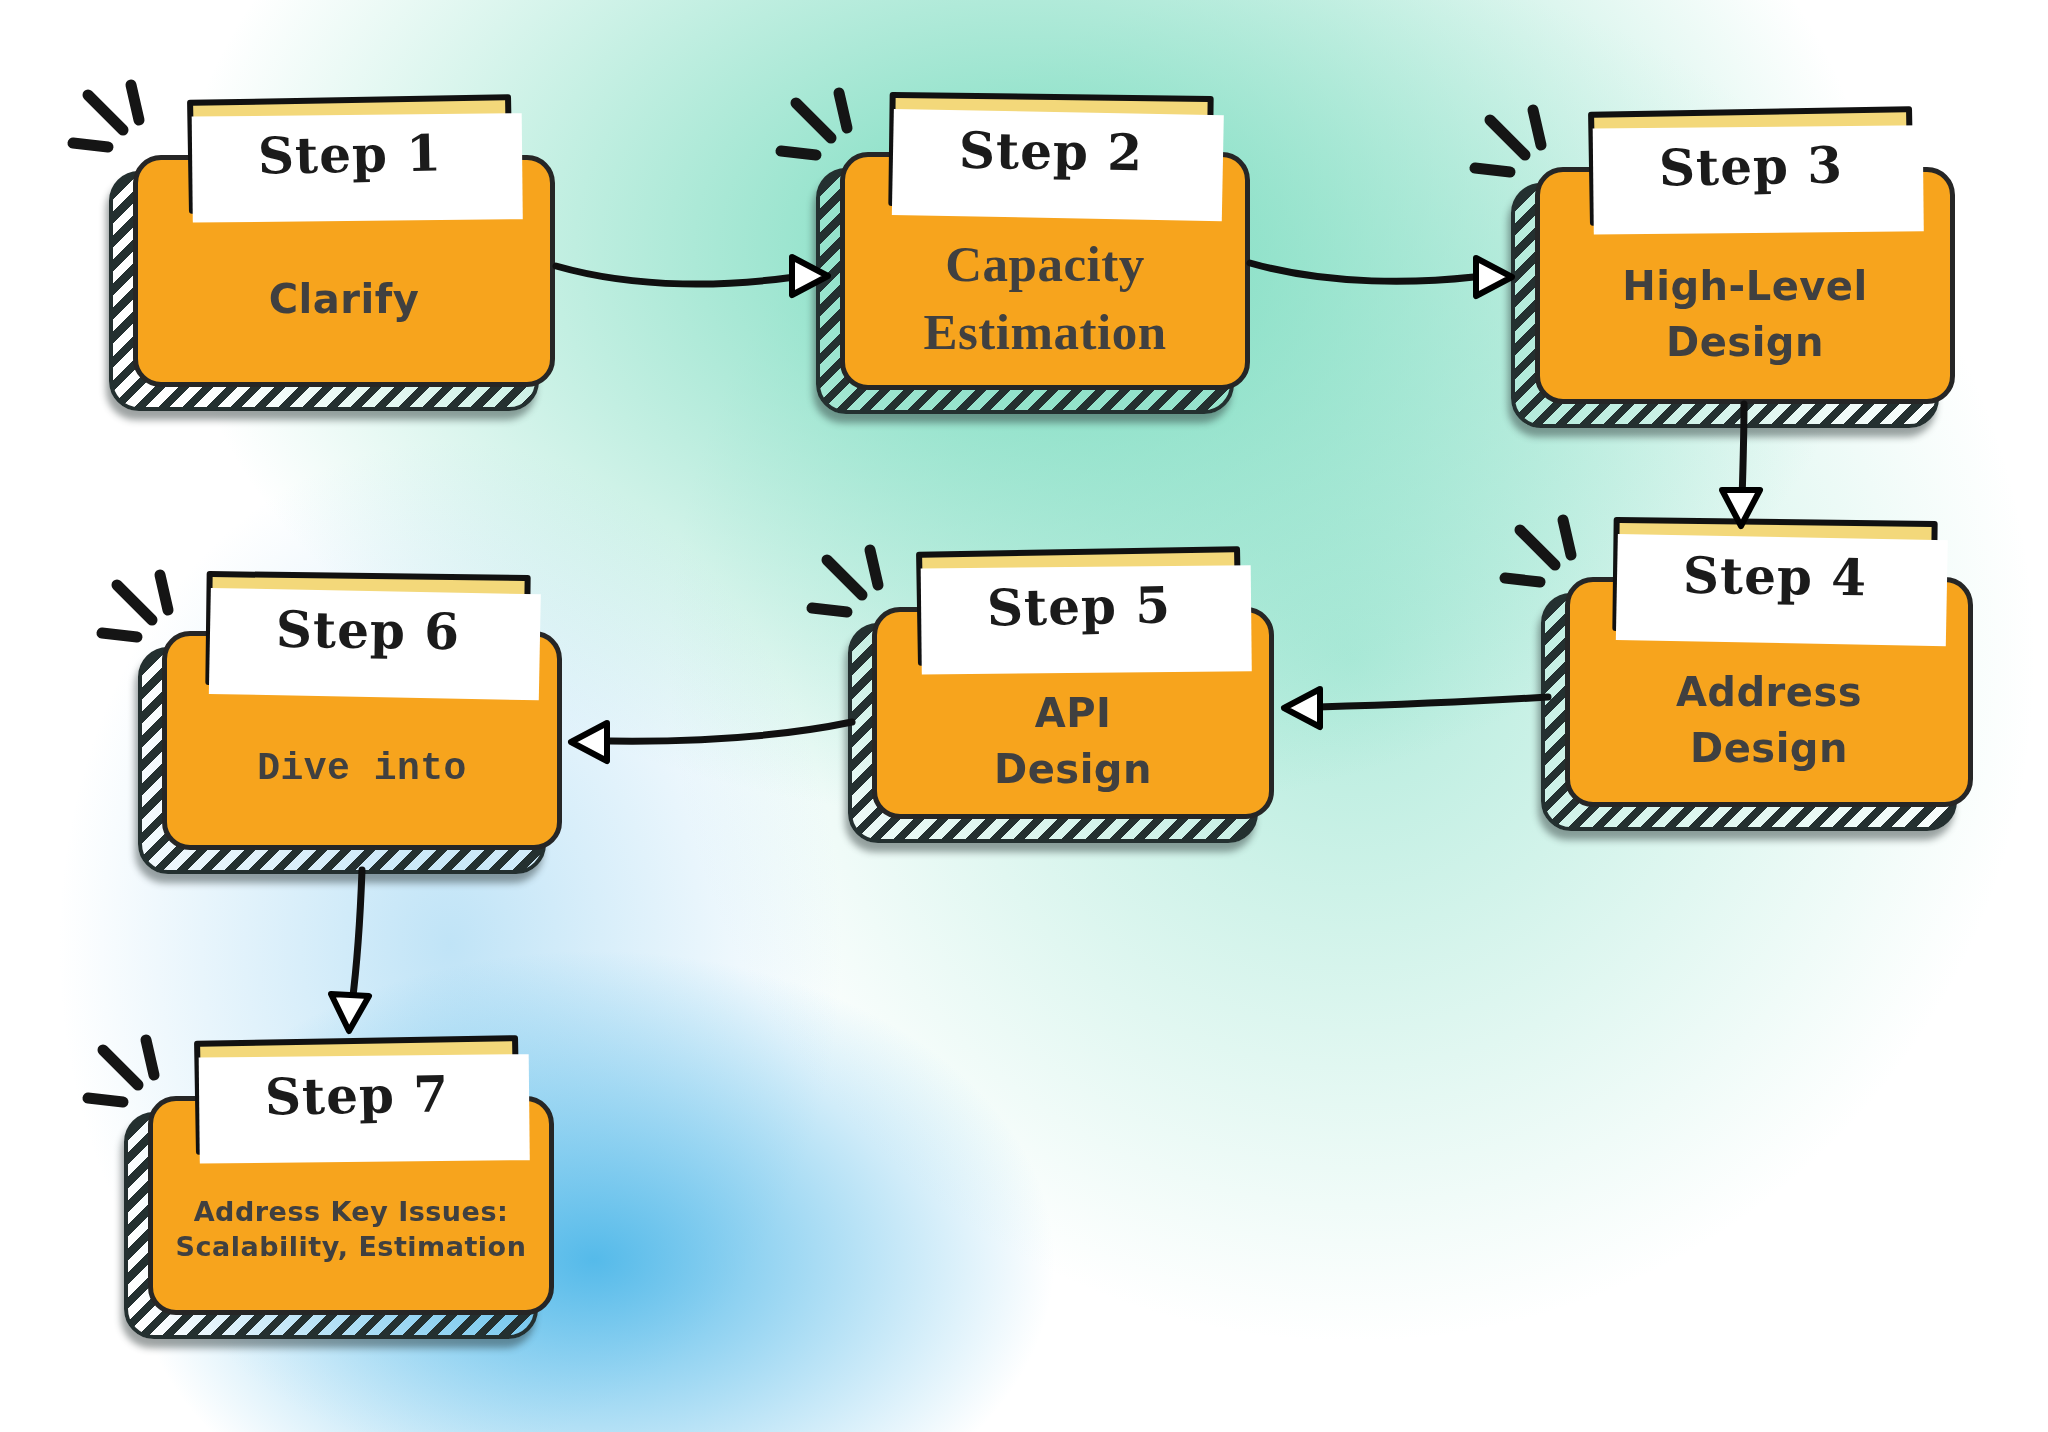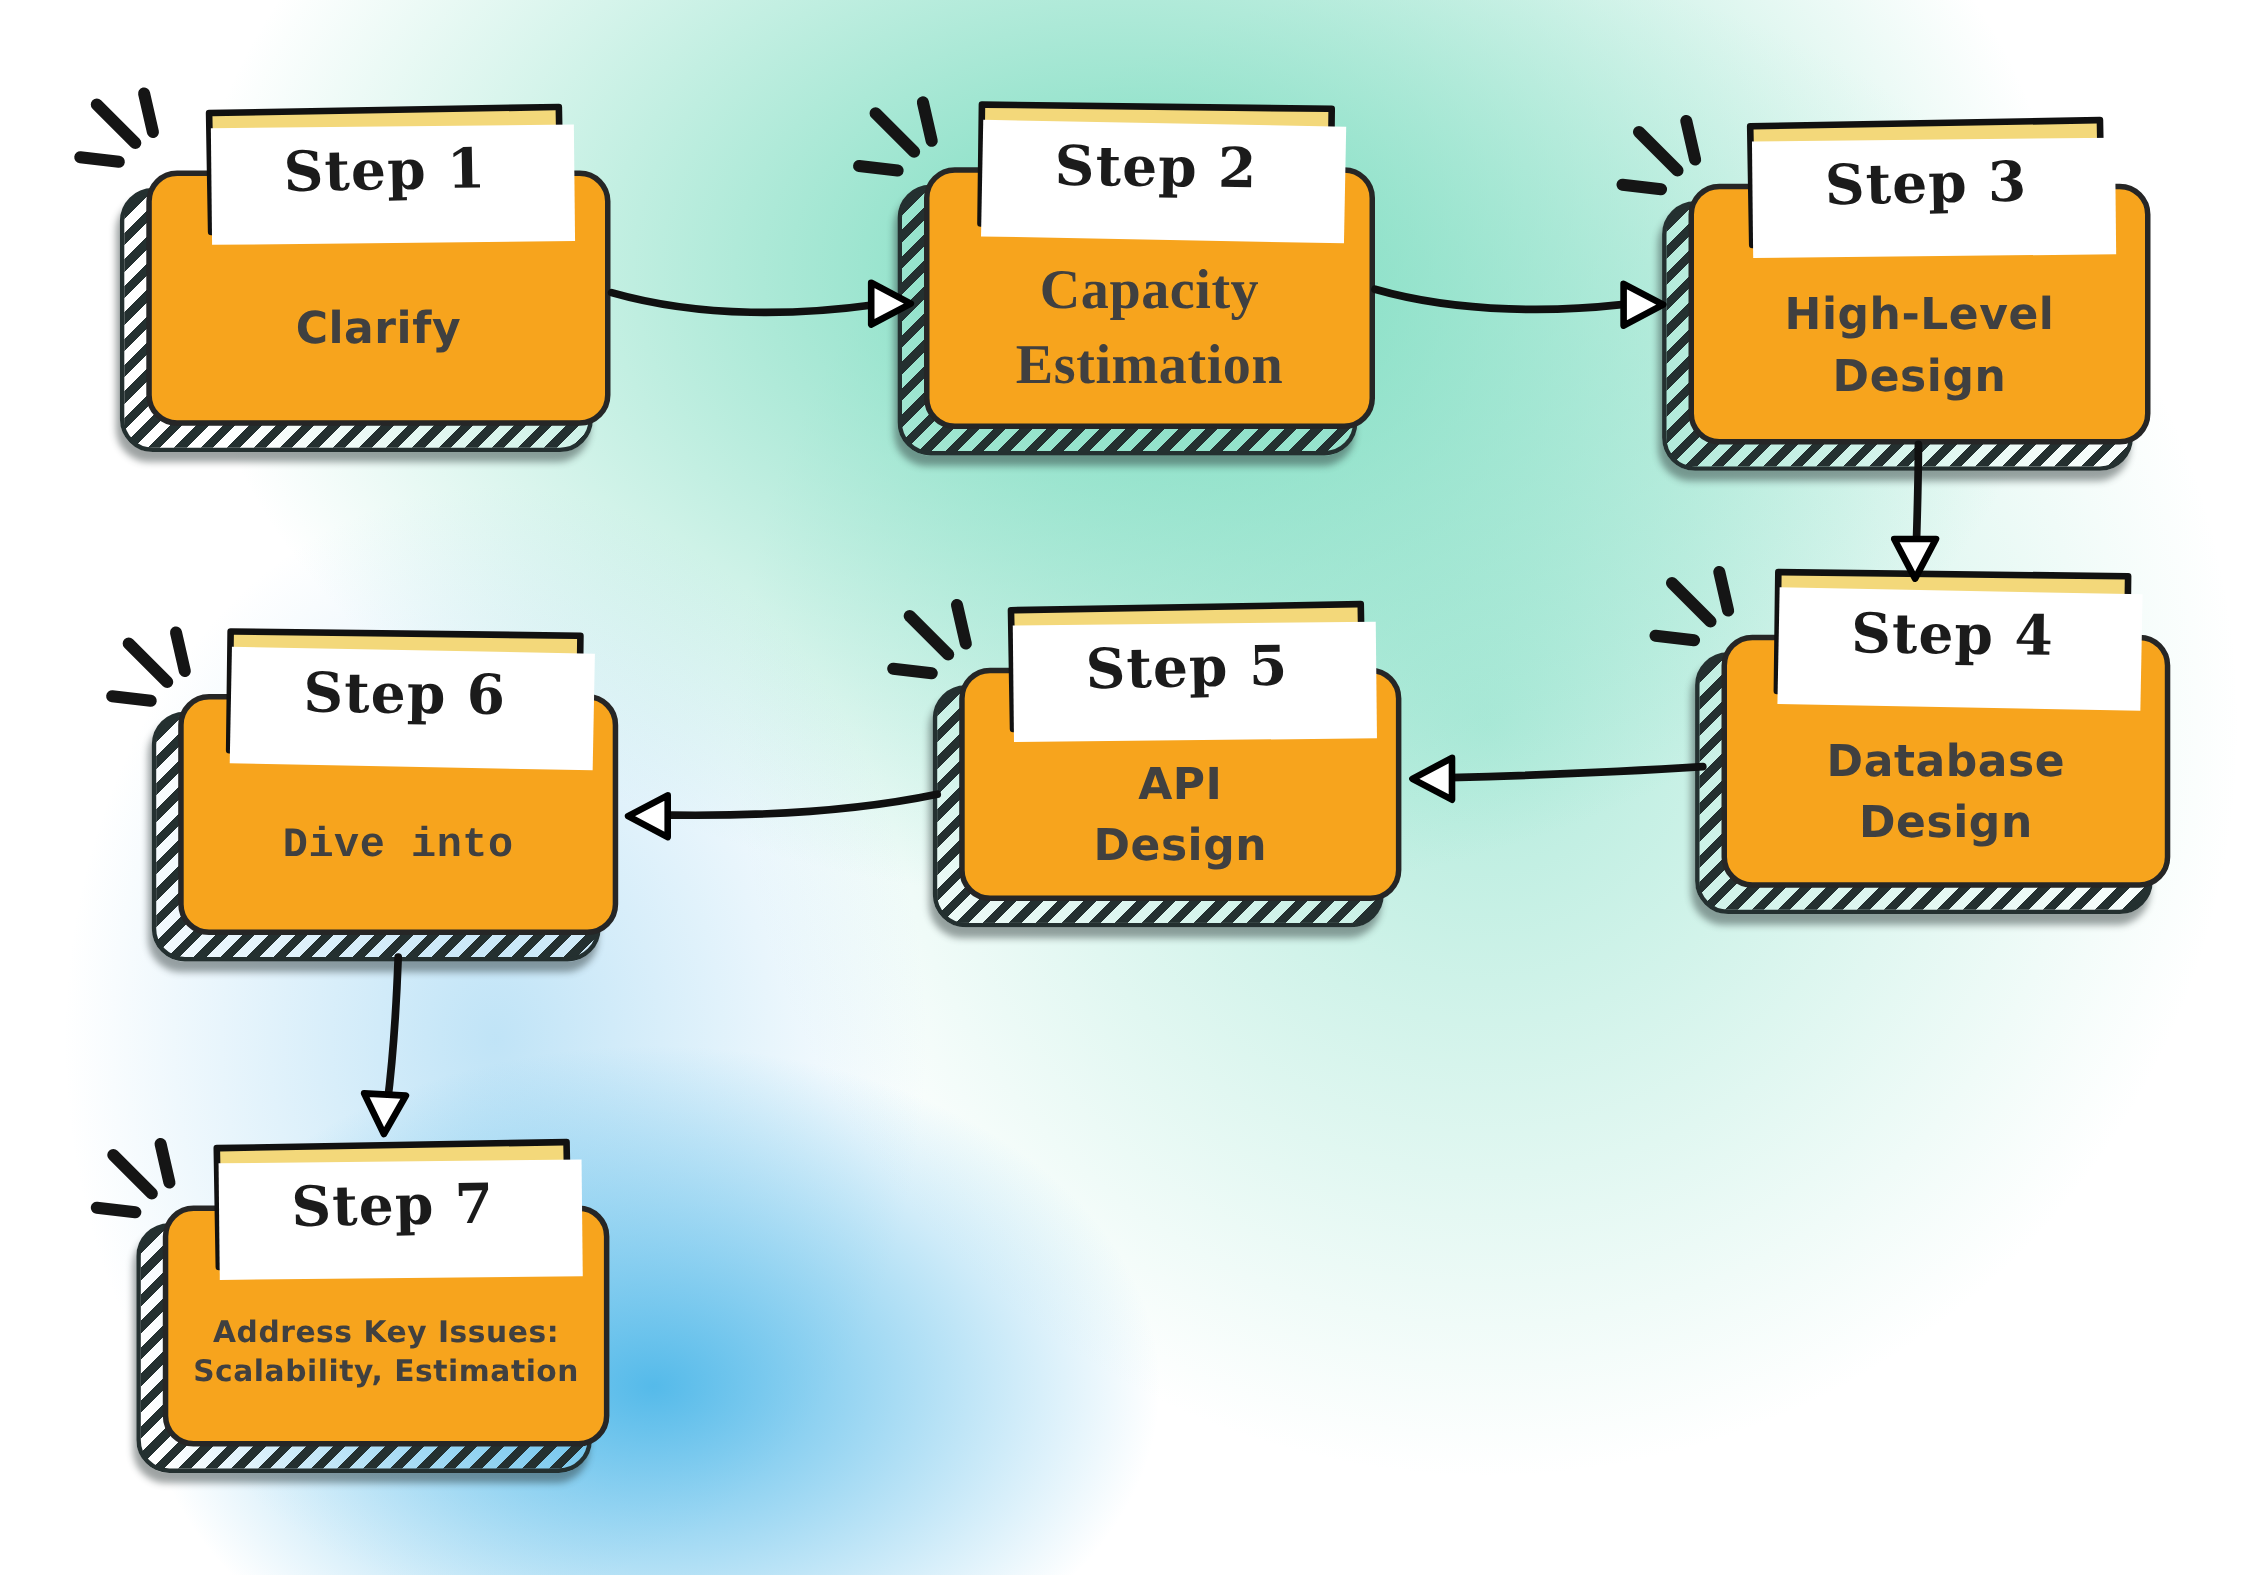--- a/index.html
+++ b/index.html
@@ -97,21 +97,21 @@
     </div>
     <div class="label r-neg">
       <span>Step 3</span>
     </div>
   </div>
 
   <div class="step s4">
     <div class="hatch"></div>
     <div class="box">
       <div class="body">
-        <span>Database</span>
+        <span>Address</span>
         <span>Design</span>
       </div>
     </div>
     <div class="label r-pos">
       <span>Step 4</span>
     </div>
   </div>
 
   <div class="step s5">
     <div class="hatch"></div>

